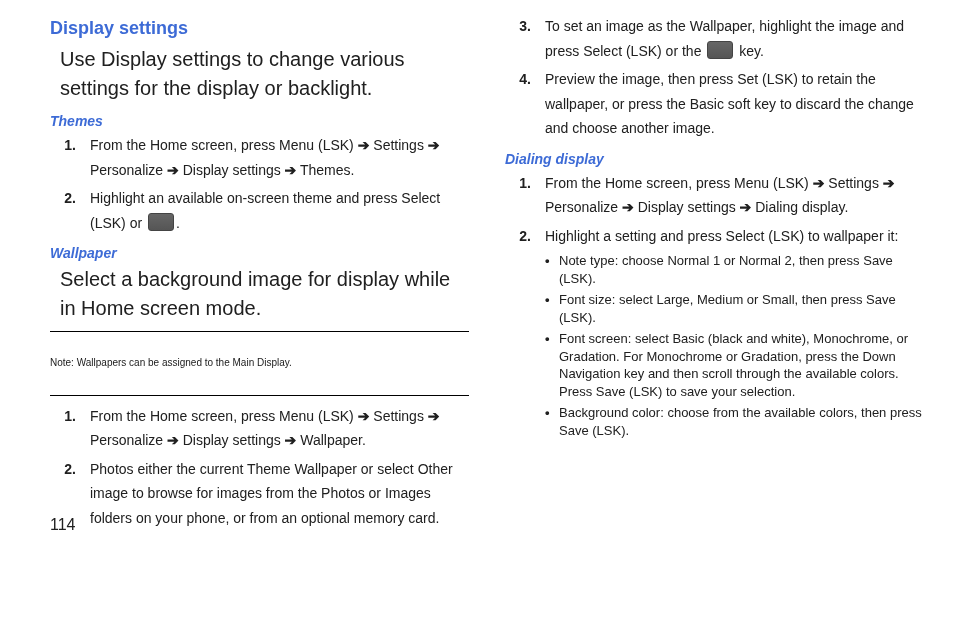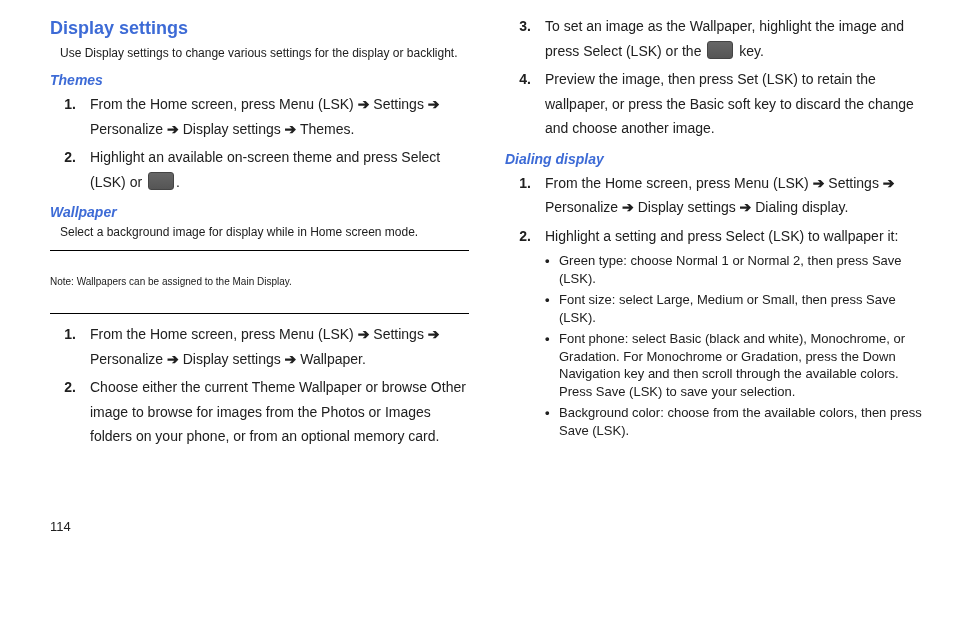--- a/index.html
+++ b/index.html
@@ -2,35 +2,35 @@
 <html><head>
 <meta charset="utf-8">
 <style>
   html,body{margin:0;padding:0;background:#fff;color:#202020;font-family:Arial,Helvetica,sans-serif;}
   .page{width:954px;height:544px;display:flex;position:relative;box-sizing:border-box;padding:10px 30px 4px 50px;}
   .col{width:440px;box-sizing:border-box;}
   .col.left{padding-right:18px;}
   .col.right{padding-left:18px;}
   h1{font-size:18px;color:#3d6bd6;font-weight:800;margin:8px 0 6px;}
   h2{font-size:14px;color:#3d6bd6;font-style:italic;font-weight:800;margin:10px 0 4px;}
-  p{font-size:12px;line-height:1.45;margin:4px 0 8px;}
+  p{font-size:20px;line-height:1.45;margin:4px 0 8px;}
   p.indent{margin-left:10px;}
   ol{list-style:none;padding:0;margin:0;}
   ol>li{display:flex;font-size:14px;line-height:1.75;margin:4px 0;}
   ol>li .num{width:40px;flex:none;text-align:right;font-weight:700;padding-right:14px;box-sizing:border-box;}
   ol>li .body{flex:1;}
   ul.bullets{list-style:none;padding:0;margin:0;}
   ul.bullets>li{display:flex;font-size:13px;line-height:1.35;margin:4px 0;}
   ul.bullets>li .dot{flex:none;width:14px;text-align:left;font-weight:700;}
   ul.bullets>li .body{flex:1;}
   .arrow{font-family:Arial,Helvetica,sans-serif;font-weight:700;}
   .key{display:inline-block;width:24px;height:16px;border:1px solid #444;border-radius:3px;vertical-align:-3px;background:linear-gradient(#666,#555);margin:0 2px;}
   .rule{border:none;border-top:1px solid #000;margin:8px 0;}
   .note{font-size:10px;margin:24px 0;}
-  .pgnum{position:absolute;left:50px;bottom:10px;font-size:13px;}
+  .pgnum{position:absolute;left:50px;bottom:10px;font-size:16px;}
   b,strong{font-weight:400;}
 </style>
 </head>
 <body>
 
 <div class="page">
 
   <div class="col left">
     <h1>Display settings</h1>
     <p class="indent">Use Display settings to change various settings for the display or backlight.</p>
@@ -70,21 +70,21 @@
           <span>From the Home screen, press </span><b>Menu</b><span> (LSK) </span><span class="arrow">➔</span>
           <b>Settings</b> <span class="arrow">➔</span>
           <b>Personalize</b> <span class="arrow">➔</span>
           <b>Display settings</b> <span class="arrow">➔</span>
           <b>Wallpaper</b><span>.</span>
         </span>
       </li>
       <li>
         <span class="num">2.</span>
         <span class="body">
-          <span>Choose either the current </span><b>Theme Wallpaper</b><span> or browse </span><b>Other image</b><span> to browse for images from the Photos or Images folders on your phone, or from an optional memory card.</span>
+          <span>Photos either the current </span><b>Theme Wallpaper</b><span> or select </span><b>Other image</b><span> to browse for images from the Photos or Images folders on your phone, or from an optional memory card.</span>
         </span>
       </li>
     </ol>
   </div>
 
   <div class="col right">
     <ol>
       <li>
         <span class="num">3.</span>
         <span class="body">
@@ -113,29 +113,29 @@
         </span>
       </li>
       <li>
         <span class="num">2.</span>
         <span class="body">
           <span>Highlight a setting and press </span><b>Select</b><span> (LSK) to wallpaper it:</span>
 
           <ul class="bullets">
             <li>
                 <span class="dot">•</span>
-                <span class="body"><b>Green type</b><span>: choose Normal 1 or Normal 2, then press </span><b>Save</b><span> (LSK).</span></span>
+                <span class="body"><b>Note type</b><span>: choose Normal 1 or Normal 2, then press </span><b>Save</b><span> (LSK).</span></span>
               </li>
             <li>
                 <span class="dot">•</span>
                 <span class="body"><b>Font size</b><span>: select Large, Medium or Small, then press </span><b>Save</b><span> (LSK).</span></span>
               </li>
             <li>
                 <span class="dot">•</span>
-                <span class="body"><b>Font phone</b><span>: select Basic (black and white), Monochrome, or Gradation. For Monochrome or Gradation, press the </span><b>Down</b><span> Navigation key and then scroll through the available colors. Press </span><b>Save</b><span> (LSK) to save your selection.</span></span>
+                <span class="body"><b>Font screen</b><span>: select Basic (black and white), Monochrome, or Gradation. For Monochrome or Gradation, press the </span><b>Down</b><span> Navigation key and then scroll through the available colors. Press </span><b>Save</b><span> (LSK) to save your selection.</span></span>
               </li>
             <li>
                 <span class="dot">•</span>
                 <span class="body"><b>Background color</b><span>: choose from the available colors, then press </span><b>Save</b><span> (LSK).</span></span>
               </li>
           </ul>
         </span>
       </li>
     </ol>
   </div>

